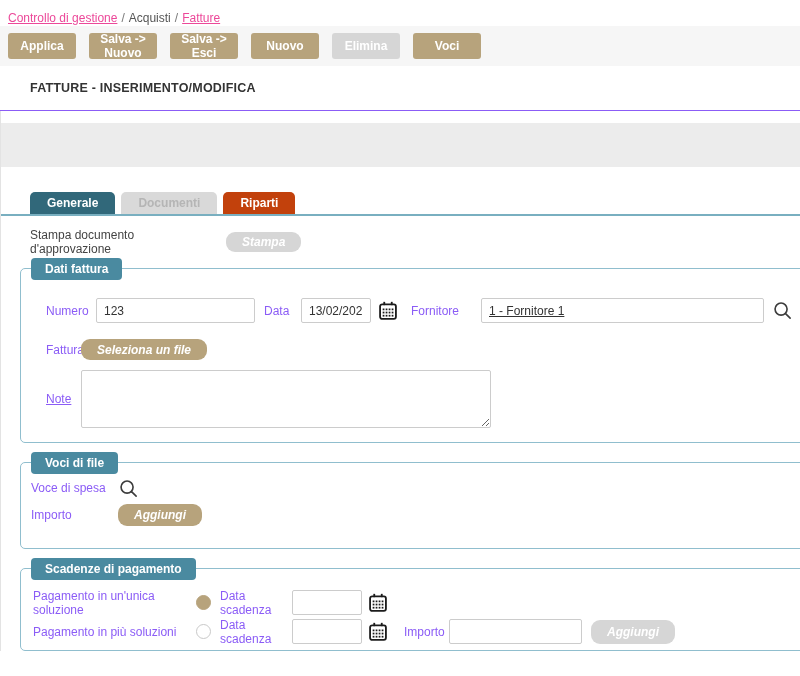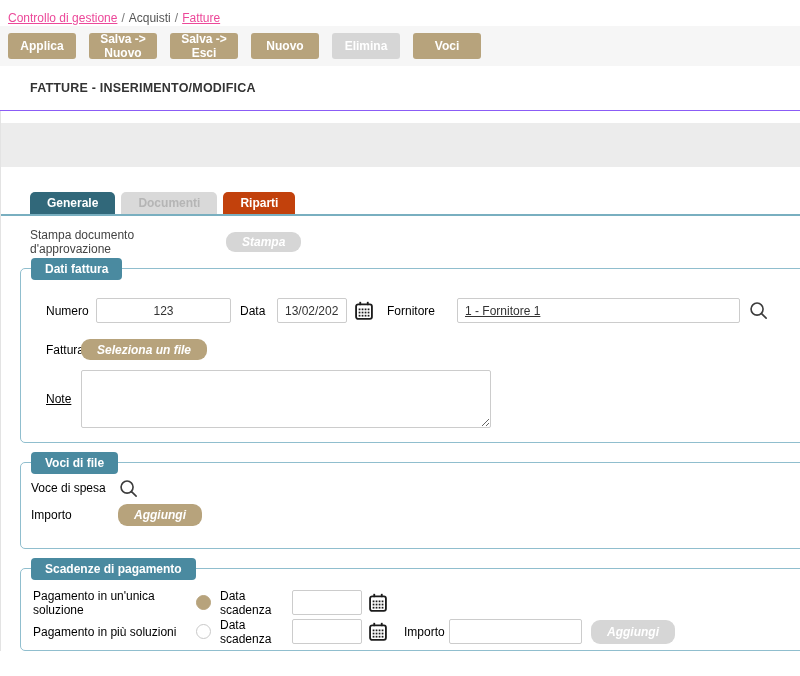--- a/index.html
+++ b/index.html
@@ -68,21 +68,21 @@
   }
   .fset .legend {
     position:absolute; top:-11px; left:10px;
     background:#4a8aa0; color:#fff; font-weight:bold; font-size:12px;
     padding: 4px 14px; border-radius: 4px; white-space:nowrap;
   }
   .fs1 { margin-top: 16px; height: 175px; }
   .fs2 { margin-top: 19px; height: 87px;  }
   .fs3 { margin-top: 19px; height: 83px;  }
   .f-row { display:flex; align-items:center; }
-  .lblc { color:#000000; flex-shrink:0; }
+  .lblc { color:#8b5cf6; flex-shrink:0; }
   input[type="text"], textarea {
     border: 1px solid #ccc; border-radius: 2px;
     font-family: "Liberation Sans", sans-serif; font-size: 12px; color:#333;
     padding: 0 7px; height: 25px; background:#fff; outline:none;
   }
   textarea { padding: 4px 7px; resize: both; }
   .inp-underline { text-decoration: underline; margin-left: 22px; }
   
   .fs1 .row1 { margin: 29px 0 0 25px; height: 25px; }
   .fs1 .row2 { margin: 16px 0 0 25px; height: 21px; }
@@ -135,21 +135,21 @@
 <div class="print-row">
   <span class="lbl">Stampa documento d'approvazione</span>
   <button class="btn-small btn-gray" style="margin-left:26px;">Stampa</button>
 </div>
 
 <div class="fset fs1">
   <span class="legend">Dati fattura</span>
 
   <div class="f-row row1">
     <span class="lblc" style="width:50px;">Numero</span>
-    <input type="text" style="width: 135px; text-align: center;" value="123">
+    <input type="text" style="width: 159px;" value="123">
     <span class="lblc" style="margin-left:9px; width:37px;">Data</span>
     <input type="text" style="width: 70px;" value="13/02/2022">
     <span class="icon" style="margin-left:7px;">
       <svg width="20" height="20" viewBox="0 0 24 24">
         <rect x="2.5" y="4" width="19" height="17.5" rx="2.5" fill="none" stroke="#1c1c1c" stroke-width="2.2"></rect>
         <line x1="7.5" y1="1" x2="7.5" y2="5" stroke="#1c1c1c" stroke-width="2.2"></line>
         <line x1="16.5" y1="1" x2="16.5" y2="5" stroke="#1c1c1c" stroke-width="2.2"></line>
         <g fill="#1c1c1c">
           <rect x="5.6" y="9" width="2.1" height="2.1"></rect>
             <rect x="9.2" y="9" width="2.1" height="2.1"></rect>

